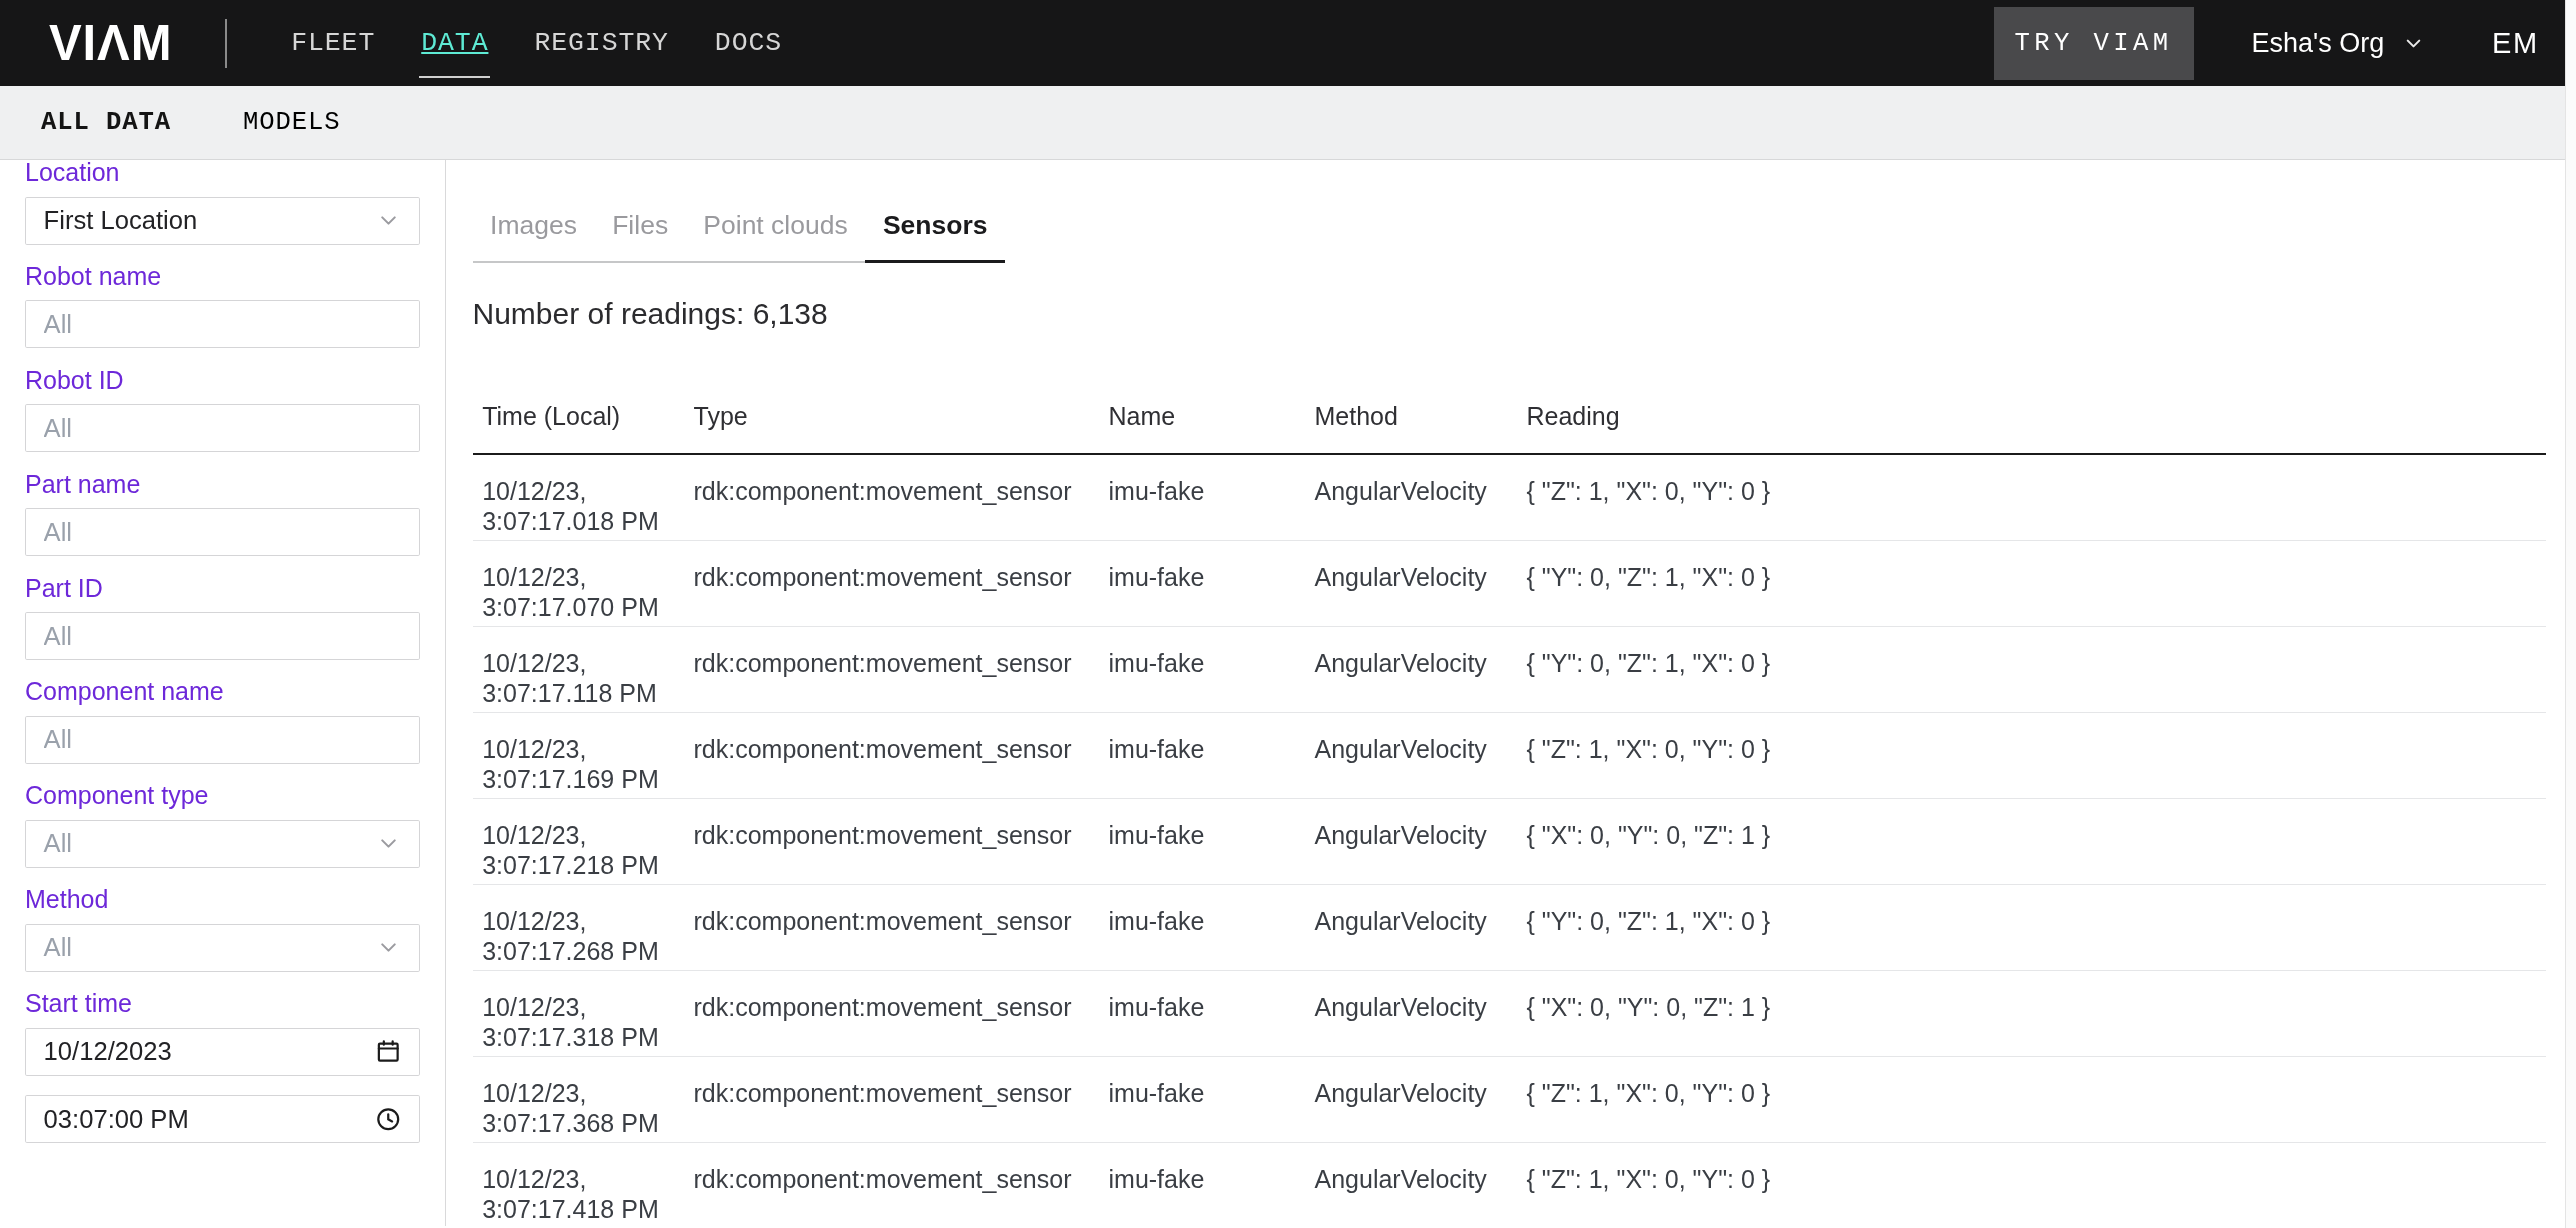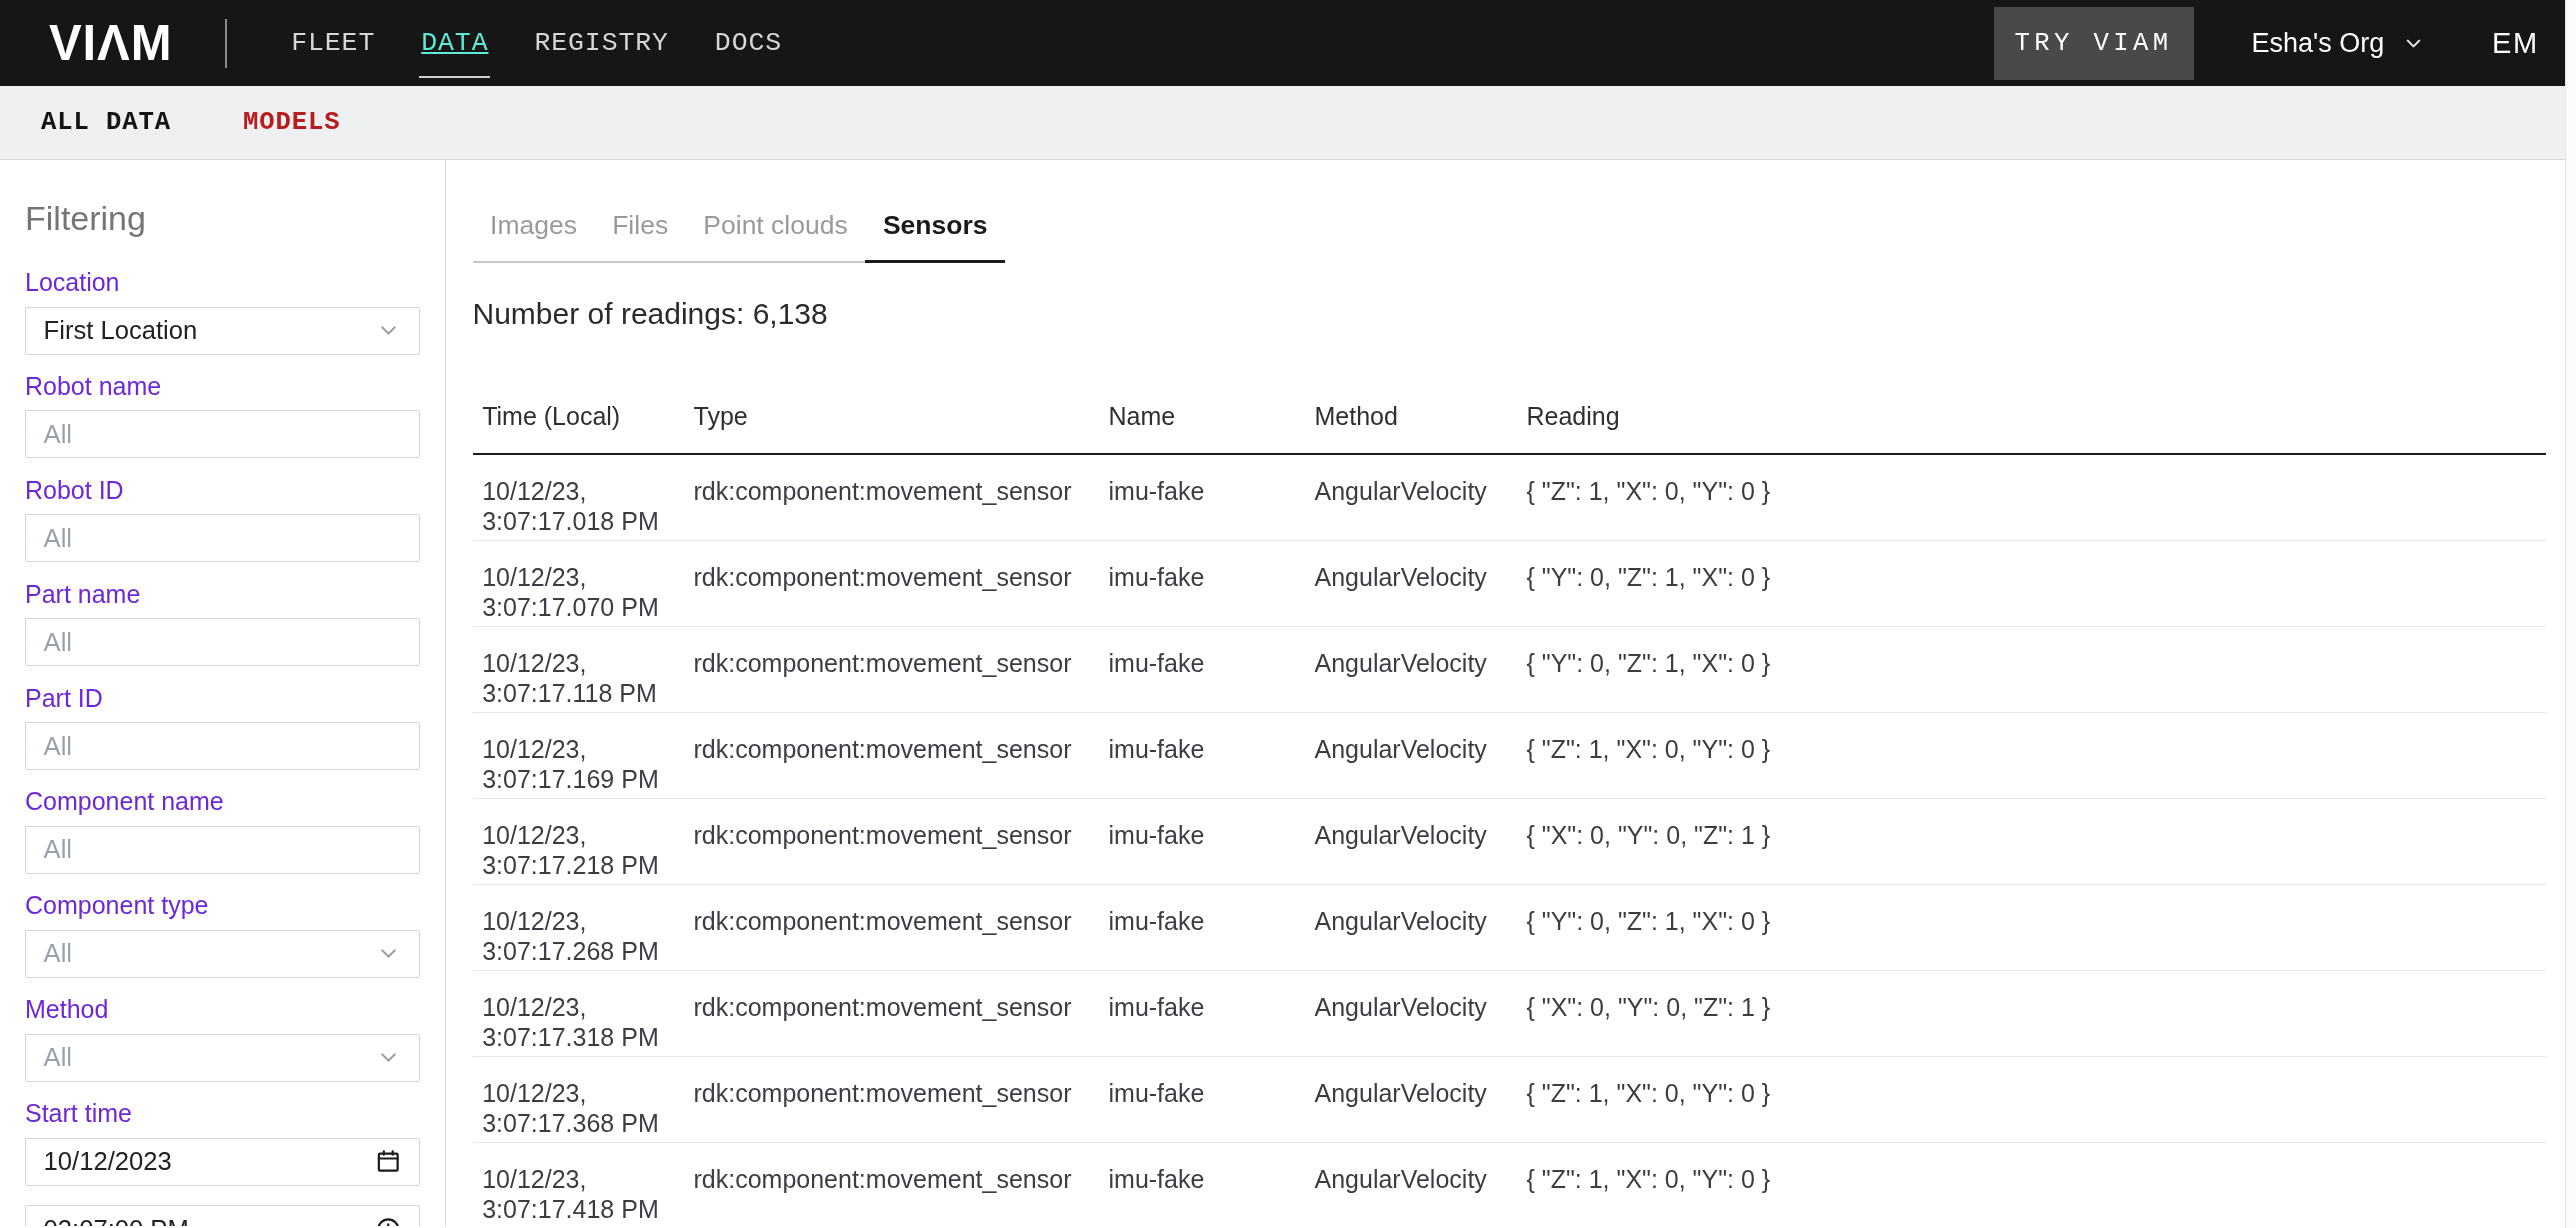--- a/index.html
+++ b/index.html
@@ -21,21 +21,21 @@
   .try-btn { background:#49494b; color:#ffffff; border:none; height:73px; padding:0 21px;
              font-family:"Liberation Mono", monospace; font-size:25.6px; letter-spacing:4.4px; cursor:pointer; }
   .org { display:flex; align-items:center; margin-left:58px; color:#ffffff; font-size:27px; cursor:pointer; }
   .org svg { margin-left:17.6px; }
   .initials { margin-left:67px; color:#ffffff; font-size:29px; letter-spacing:1.8px; cursor:pointer; }
 
   
   .subnav { height:74px; background:#eff0f1; border-bottom:1.8px solid #d7d8d9;
             display:flex; align-items:center; padding-left:41px;
             font-family:"Liberation Mono", monospace; }
-  .subnav-item { font-size:25.6px; letter-spacing:0.9px; color:#b91c1c; cursor:pointer;font-weight:bold; }
+  .subnav-item { font-size:25.6px; letter-spacing:0.9px; color:#000000; cursor:pointer; }
   .subnav-item.active { color:#141414; font-weight:700; }
   .subnav-item + .subnav-item { margin-left:72px; }
 
   
   .content { display:flex; height:1066px; }
   .sidebar { width:446px; flex:0 0 446px; border-right:1.8px solid #d9d9da;
              padding:0 25px; overflow:hidden; }
   .main { flex:1; padding-left:26.5px; overflow:hidden; position:relative; }
 
   
@@ -103,21 +103,20 @@
 </header>
 
 <div class="subnav">
   <span class="subnav-item active">ALL DATA</span>
   <span class="subnav-item">MODELS</span>
 </div>
 
 <div class="content">
 
   <aside class="sidebar">
-    <h2 class="filter-title">Filtering</h2>
 
     <div class="field">
       <label class="field-label">Location</label>
       <div class="control">
         <span class="value">First Location</span>
         <span class="spacer"></span>
         <span class="icon">
           <svg width="25" height="25" viewBox="0 0 24 24" fill="none" stroke="#9b9ba0" stroke-width="2" stroke-linecap="round" stroke-linejoin="round">
               <path d="M6 9l6 6 6-6"></path>
             </svg>

